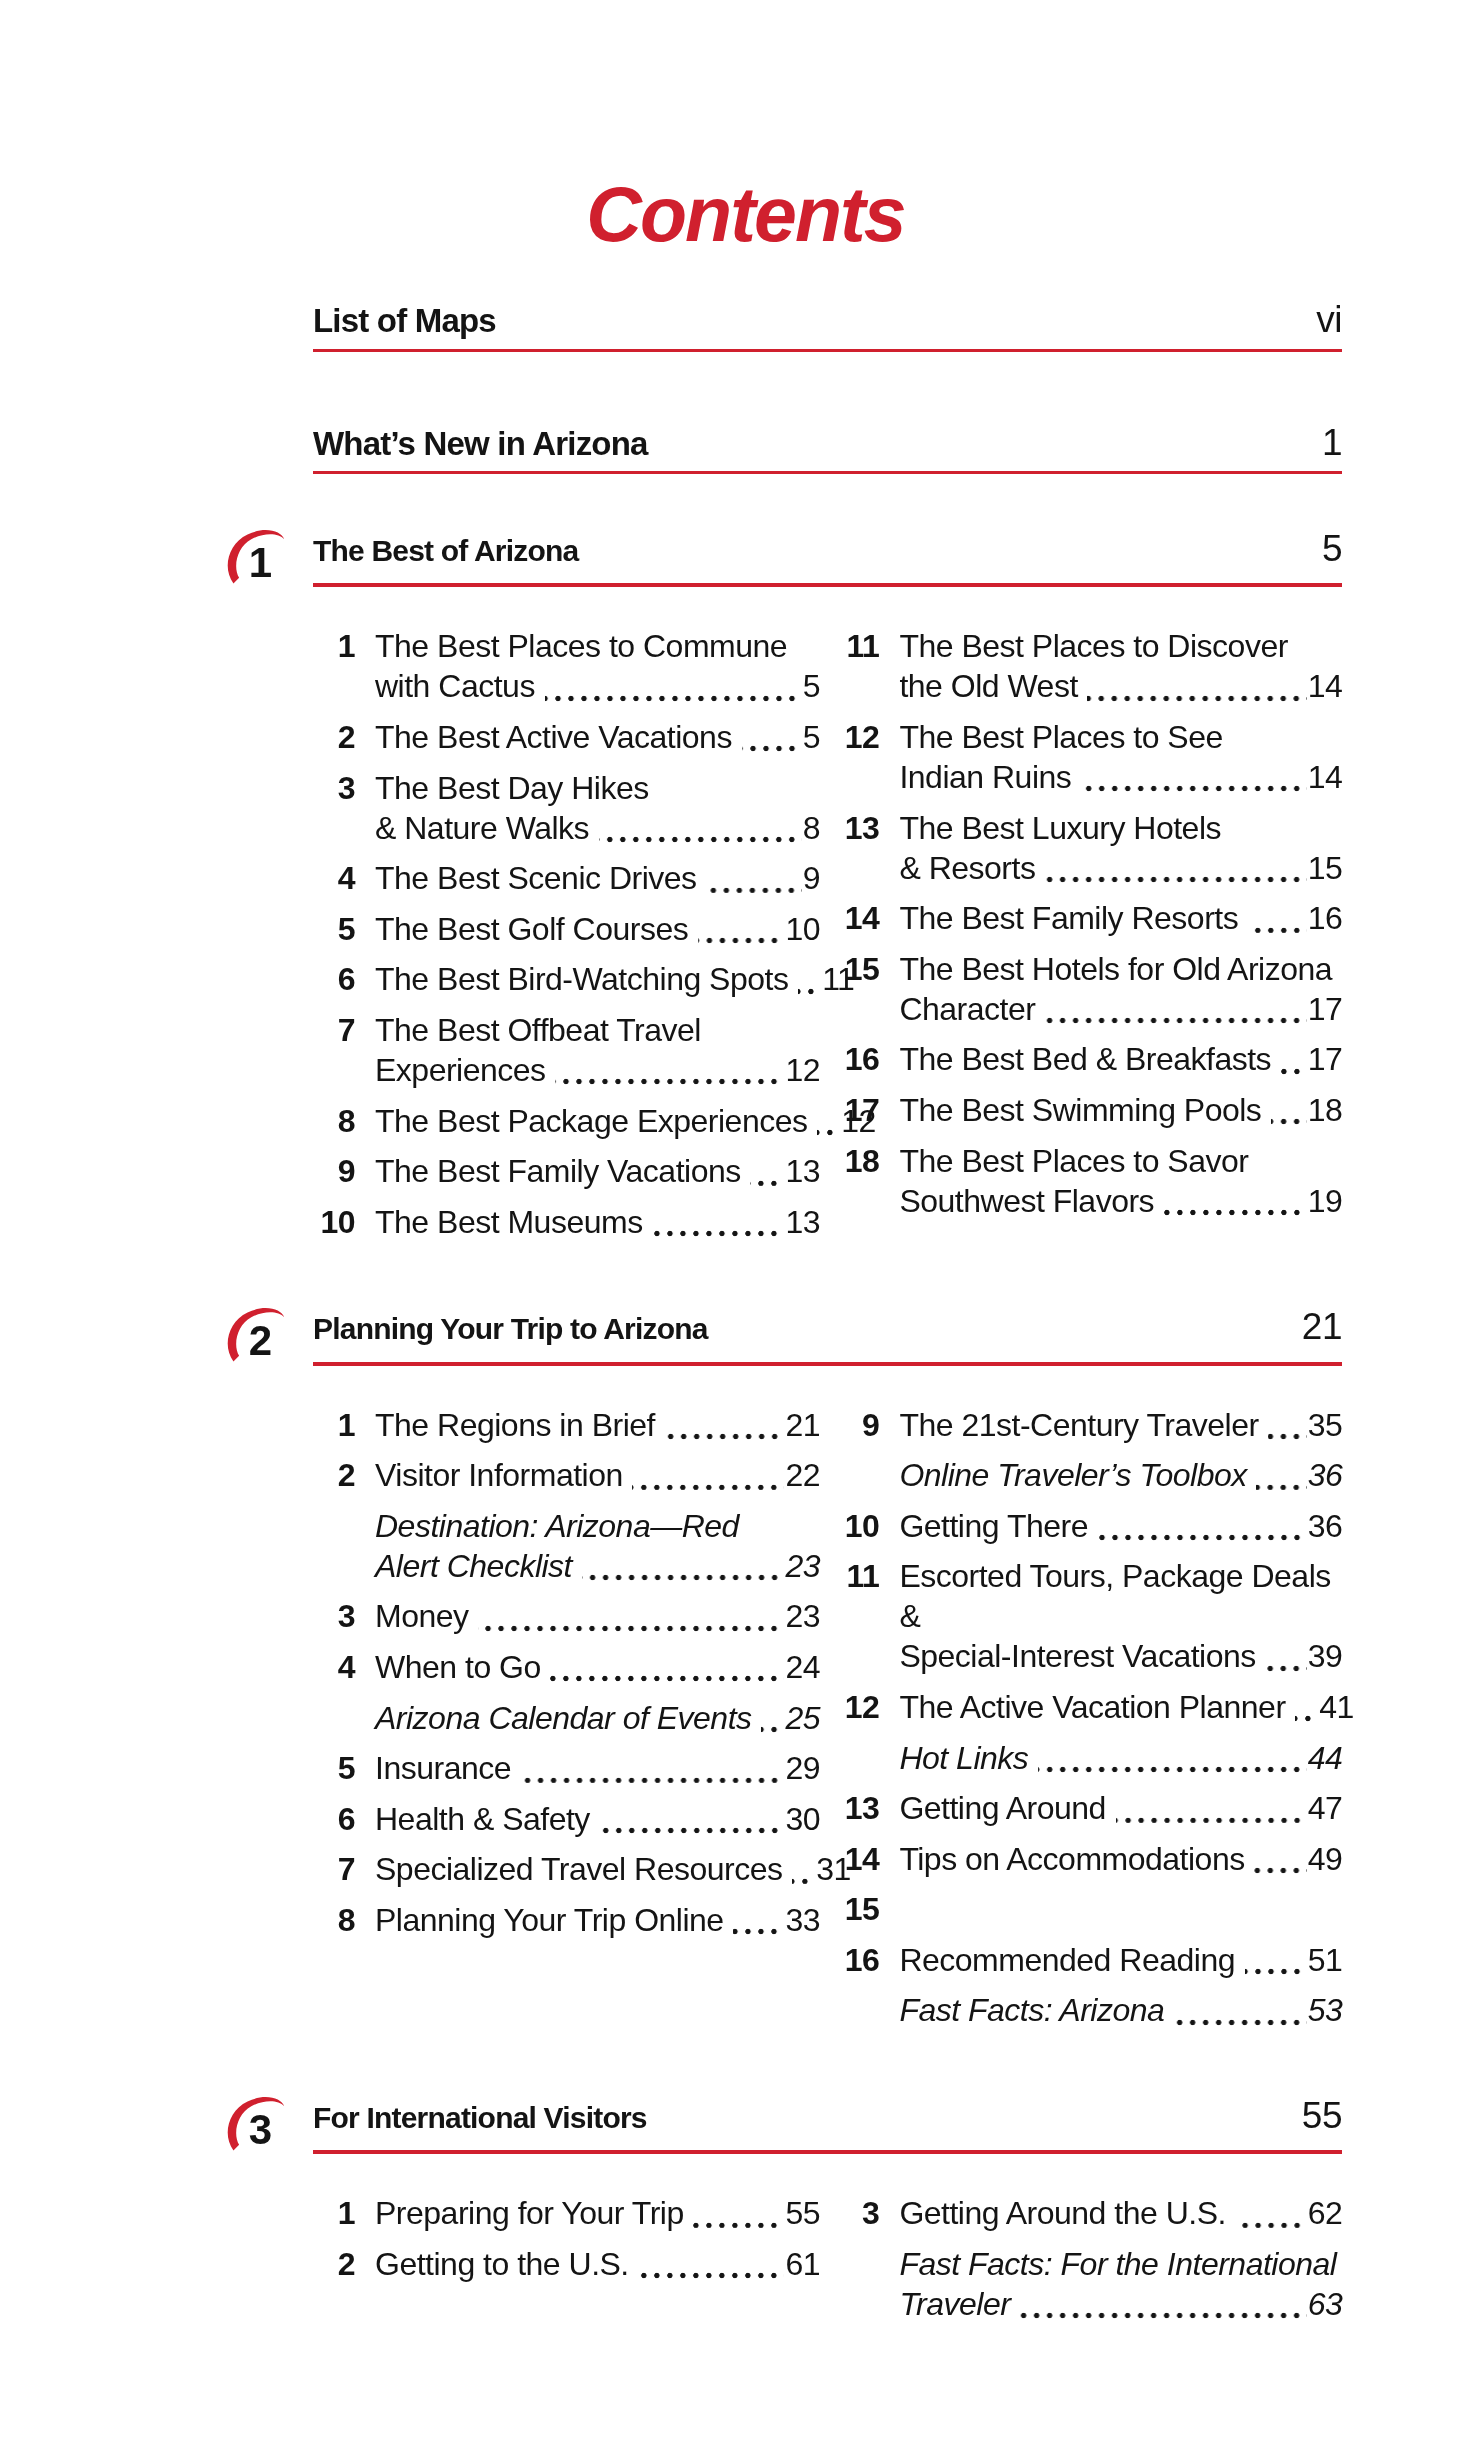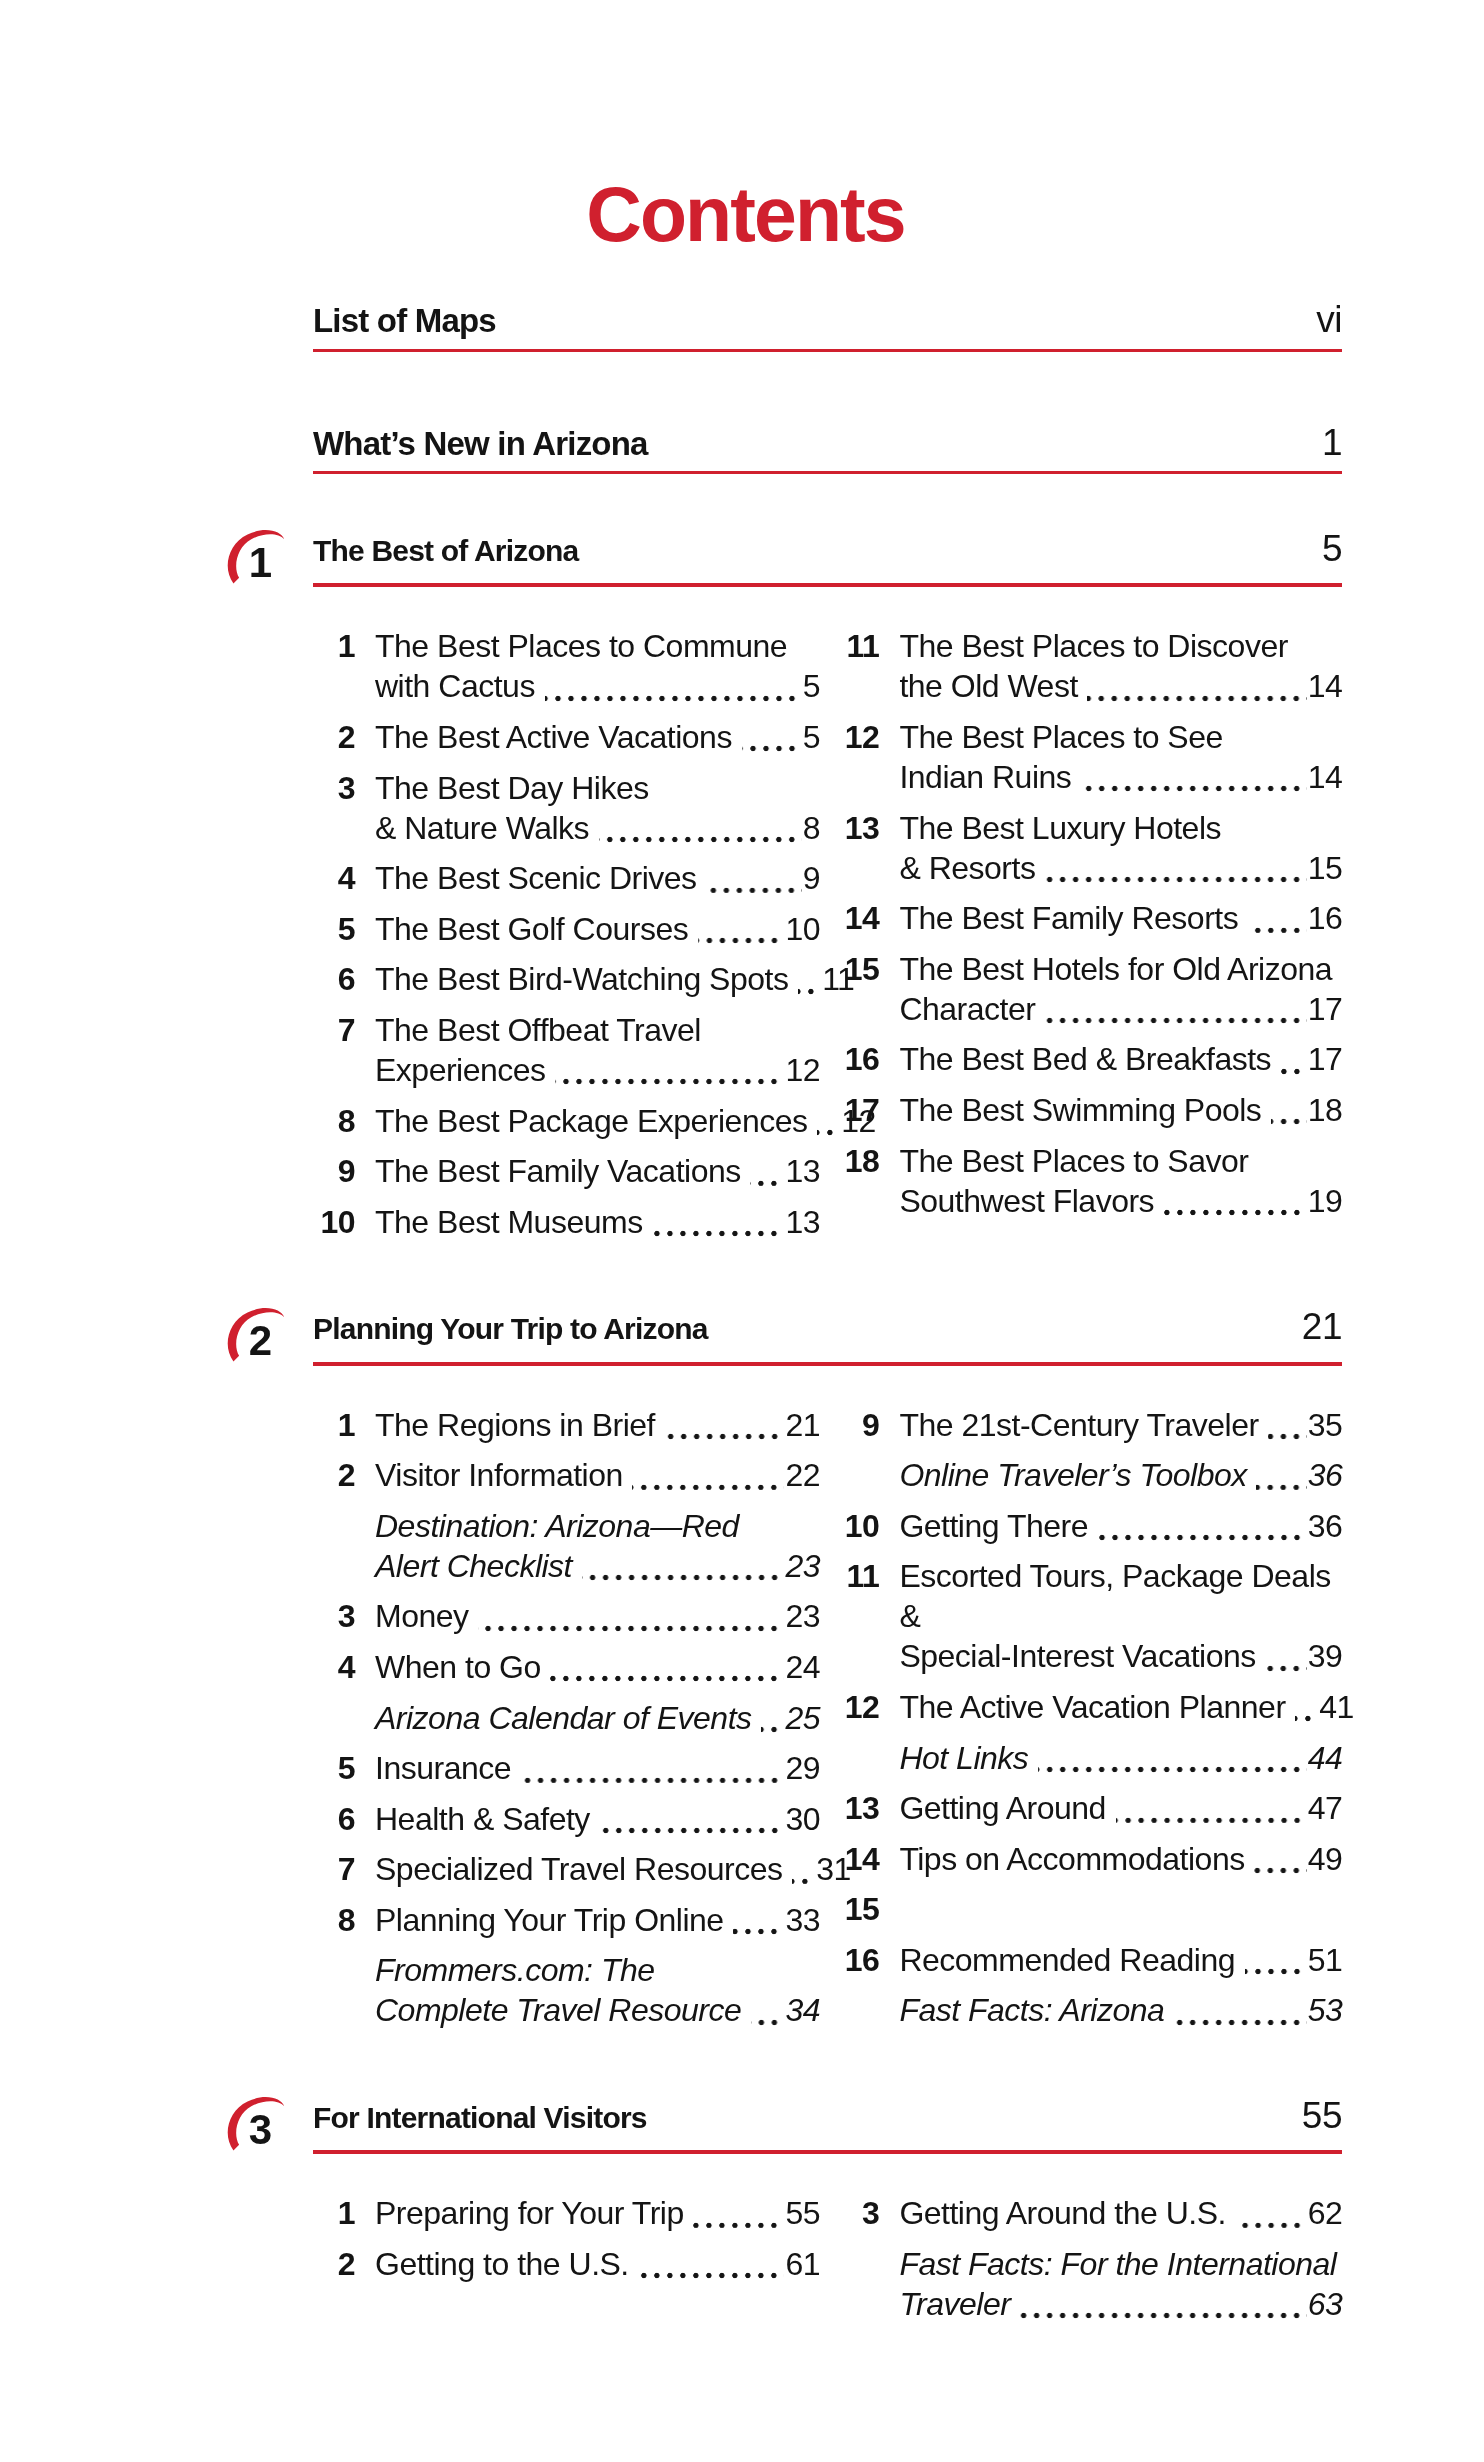--- a/index.html
+++ b/index.html
@@ -18,21 +18,21 @@
     background:var(--bg);
     overflow:hidden;
   }
   
   .title-wrap {
     margin:176px -116px 0 -280px;
     text-align:center;
   }
   .title {
     font-size:77px; line-height:1; font-weight:700;
-    letter-spacing:-1.9px; color:var(--red);
+    letter-spacing:-1.9px; color:var(--red);font-style:italic;
   }
   
   .front-row {
     display:flex; align-items:baseline;
     border-bottom:3.9px solid var(--red);
     padding-bottom:7.7px; margin-top:70px;
   }
   .front-row:first-child { margin-top:46px; }
   .fm-label { font-size:33px; font-weight:700; letter-spacing:-0.8px; }
   .fm-page  { margin-left:auto; font-size:37px; letter-spacing:-0.5px; }
@@ -454,28 +454,20 @@
                 <span class="line last">
                   <span class="txt">Planning Your Trip Online</span>
                   <span class="leader"></span>
                   <span class="pg">33</span>
                 </span>
               </span>
   </div>
 
   <div class="entry italic">
     <span class="num"></span>
-    <span class="body">
-                <span class="line">Frommers.com: The</span>
-                <span class="line last">
-                  <span class="txt">Complete Travel Resource</span>
-                  <span class="leader"></span>
-                  <span class="pg">34</span>
-                </span>
-              </span>
   </div>
 </div>
       <div class="col right">
   <div class="entry">
     <span class="num">9</span>
     <span class="body">
                 <span class="line last">
                   <span class="txt">The 21st-Century Traveler</span>
                   <span class="leader"></span>
                   <span class="pg">35</span>

